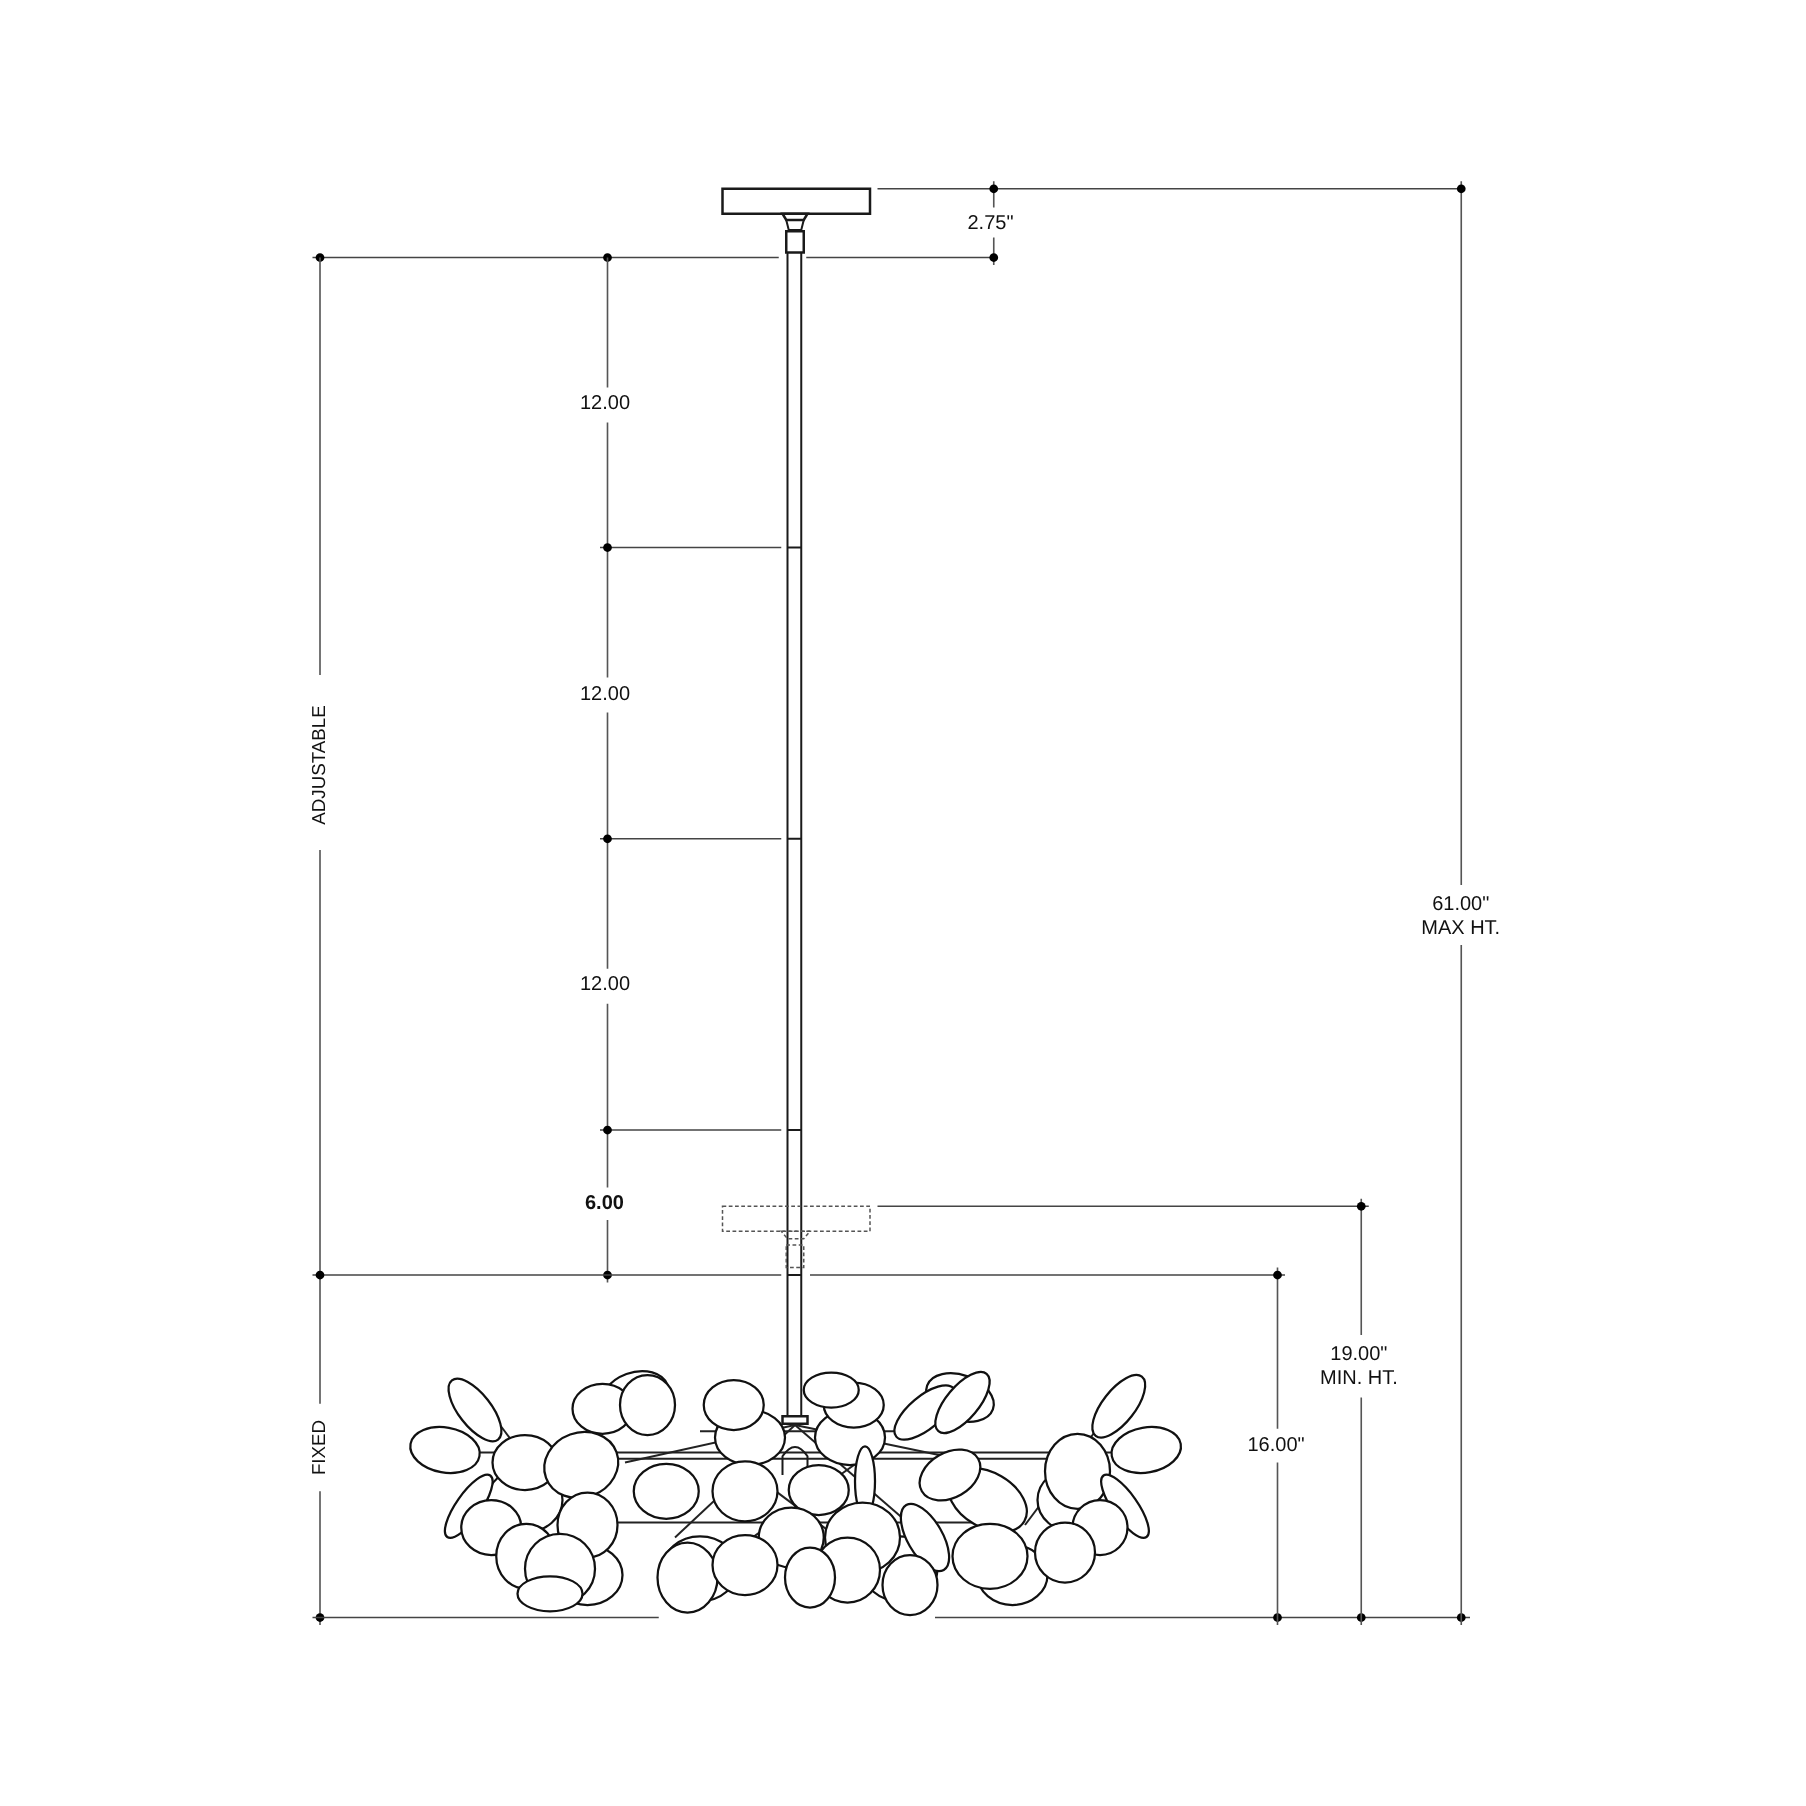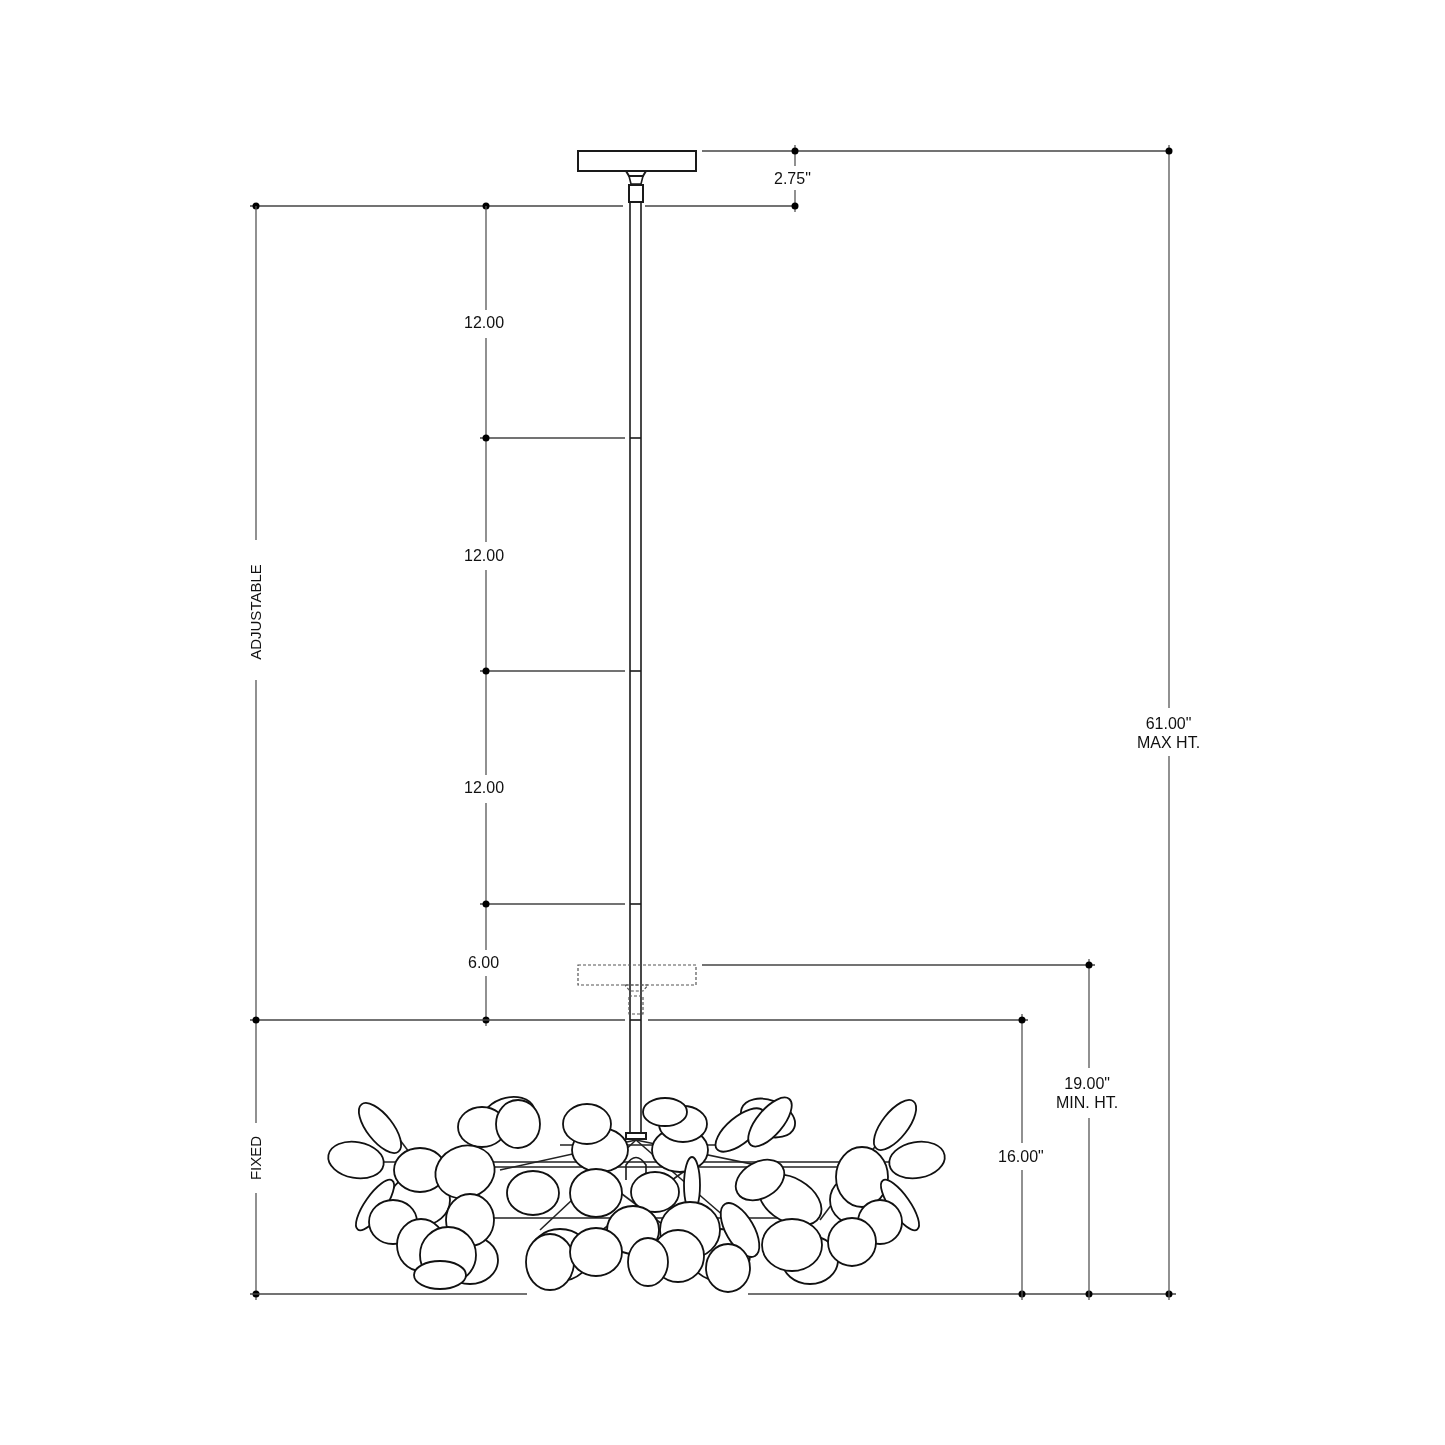--- a/index.html
+++ b/index.html
@@ -178,21 +178,21 @@
     <ellipse class="leaf" cx="728" cy="1268" rx="22" ry="24"></ellipse>
     <ellipse class="leaf" cx="648" cy="1262" rx="20" ry="24"></ellipse>
     <ellipse class="leaf" cx="440" cy="1275" rx="26" ry="14"></ellipse>
   </g>
 </svg>
 
 <div class="label" style="left:774px; top:170px;">2.75"</div>
 <div class="label" style="left:464px; top:314px;">12.00</div>
 <div class="label" style="left:464px; top:547px;">12.00</div>
 <div class="label" style="left:464px; top:779px;">12.00</div>
-<div class="label" style="left:468px; top:954px;">6.00</div>
+<div class="label" style="left:468px; top:954px;font-weight:bold;">6.00</div>
 
 <div class="label" style="left:1137px; top:714px; line-height:19px;">
   <div>61.00"</div>
   <div>MAX HT.</div>
 </div>
 
 <div class="label" style="left:1056px; top:1074px; line-height:19px;">
   <div>19.00"</div>
   <div>MIN. HT.</div>
 </div>

